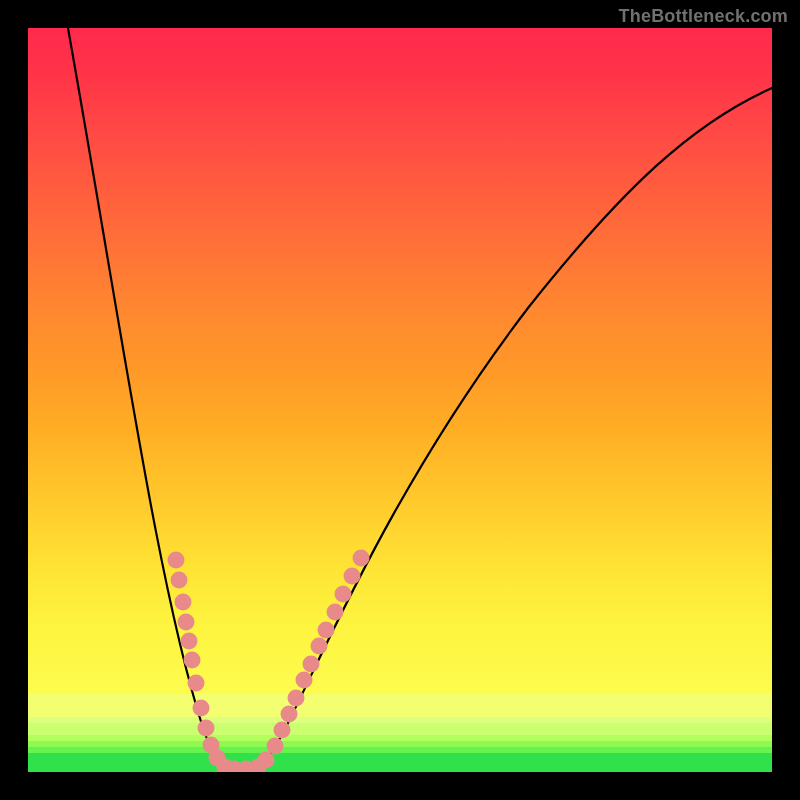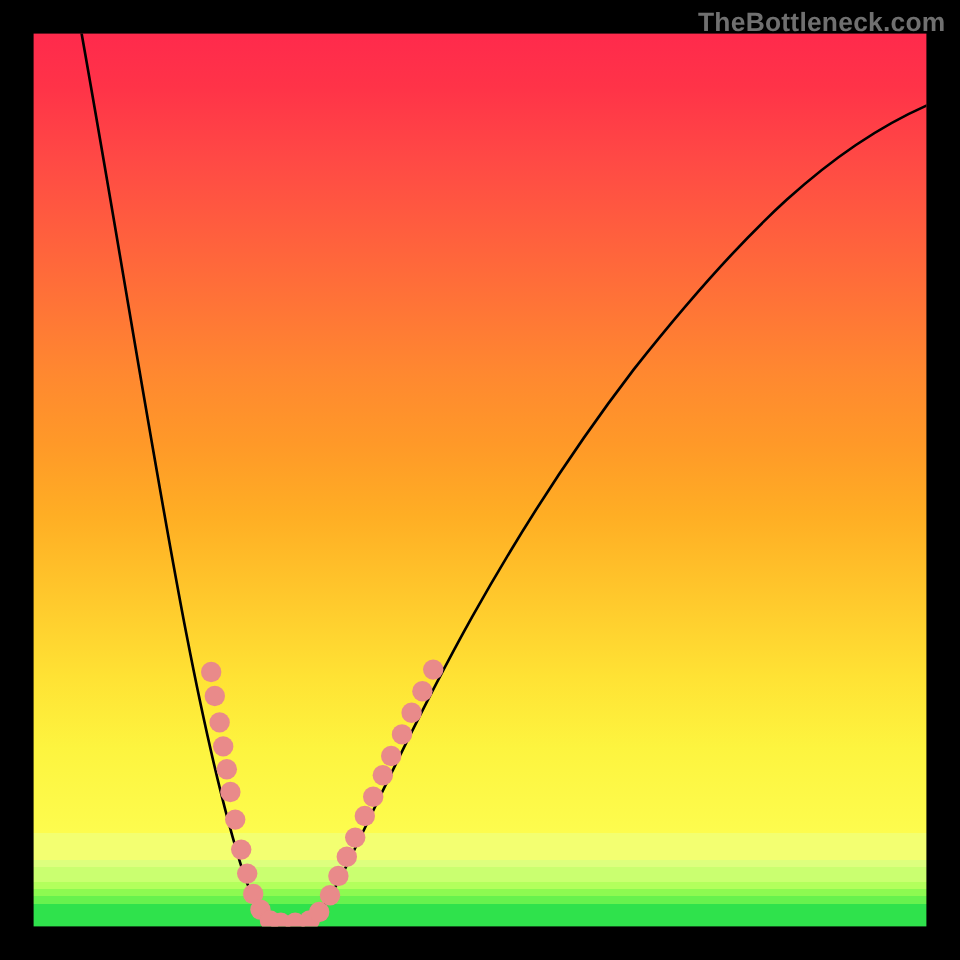--- a/index.html
+++ b/index.html
@@ -44,21 +44,21 @@
       #ff4945 86%,
       #ff3348 94%,
       #ff2a4c 100%
     );
   }
   .watermark {
     position: absolute;
     top: 6px;
     right: 12px;
     color: #707070;
-    font-size: 22px;
+    font-size: 18px;
     font-weight: 600;
     letter-spacing: 0.2px;
     z-index: 5;
   }
   svg.curve {
     position: absolute;
     left: 0; top: 0;
     width: 744px;
     height: 744px;
     z-index: 3;

